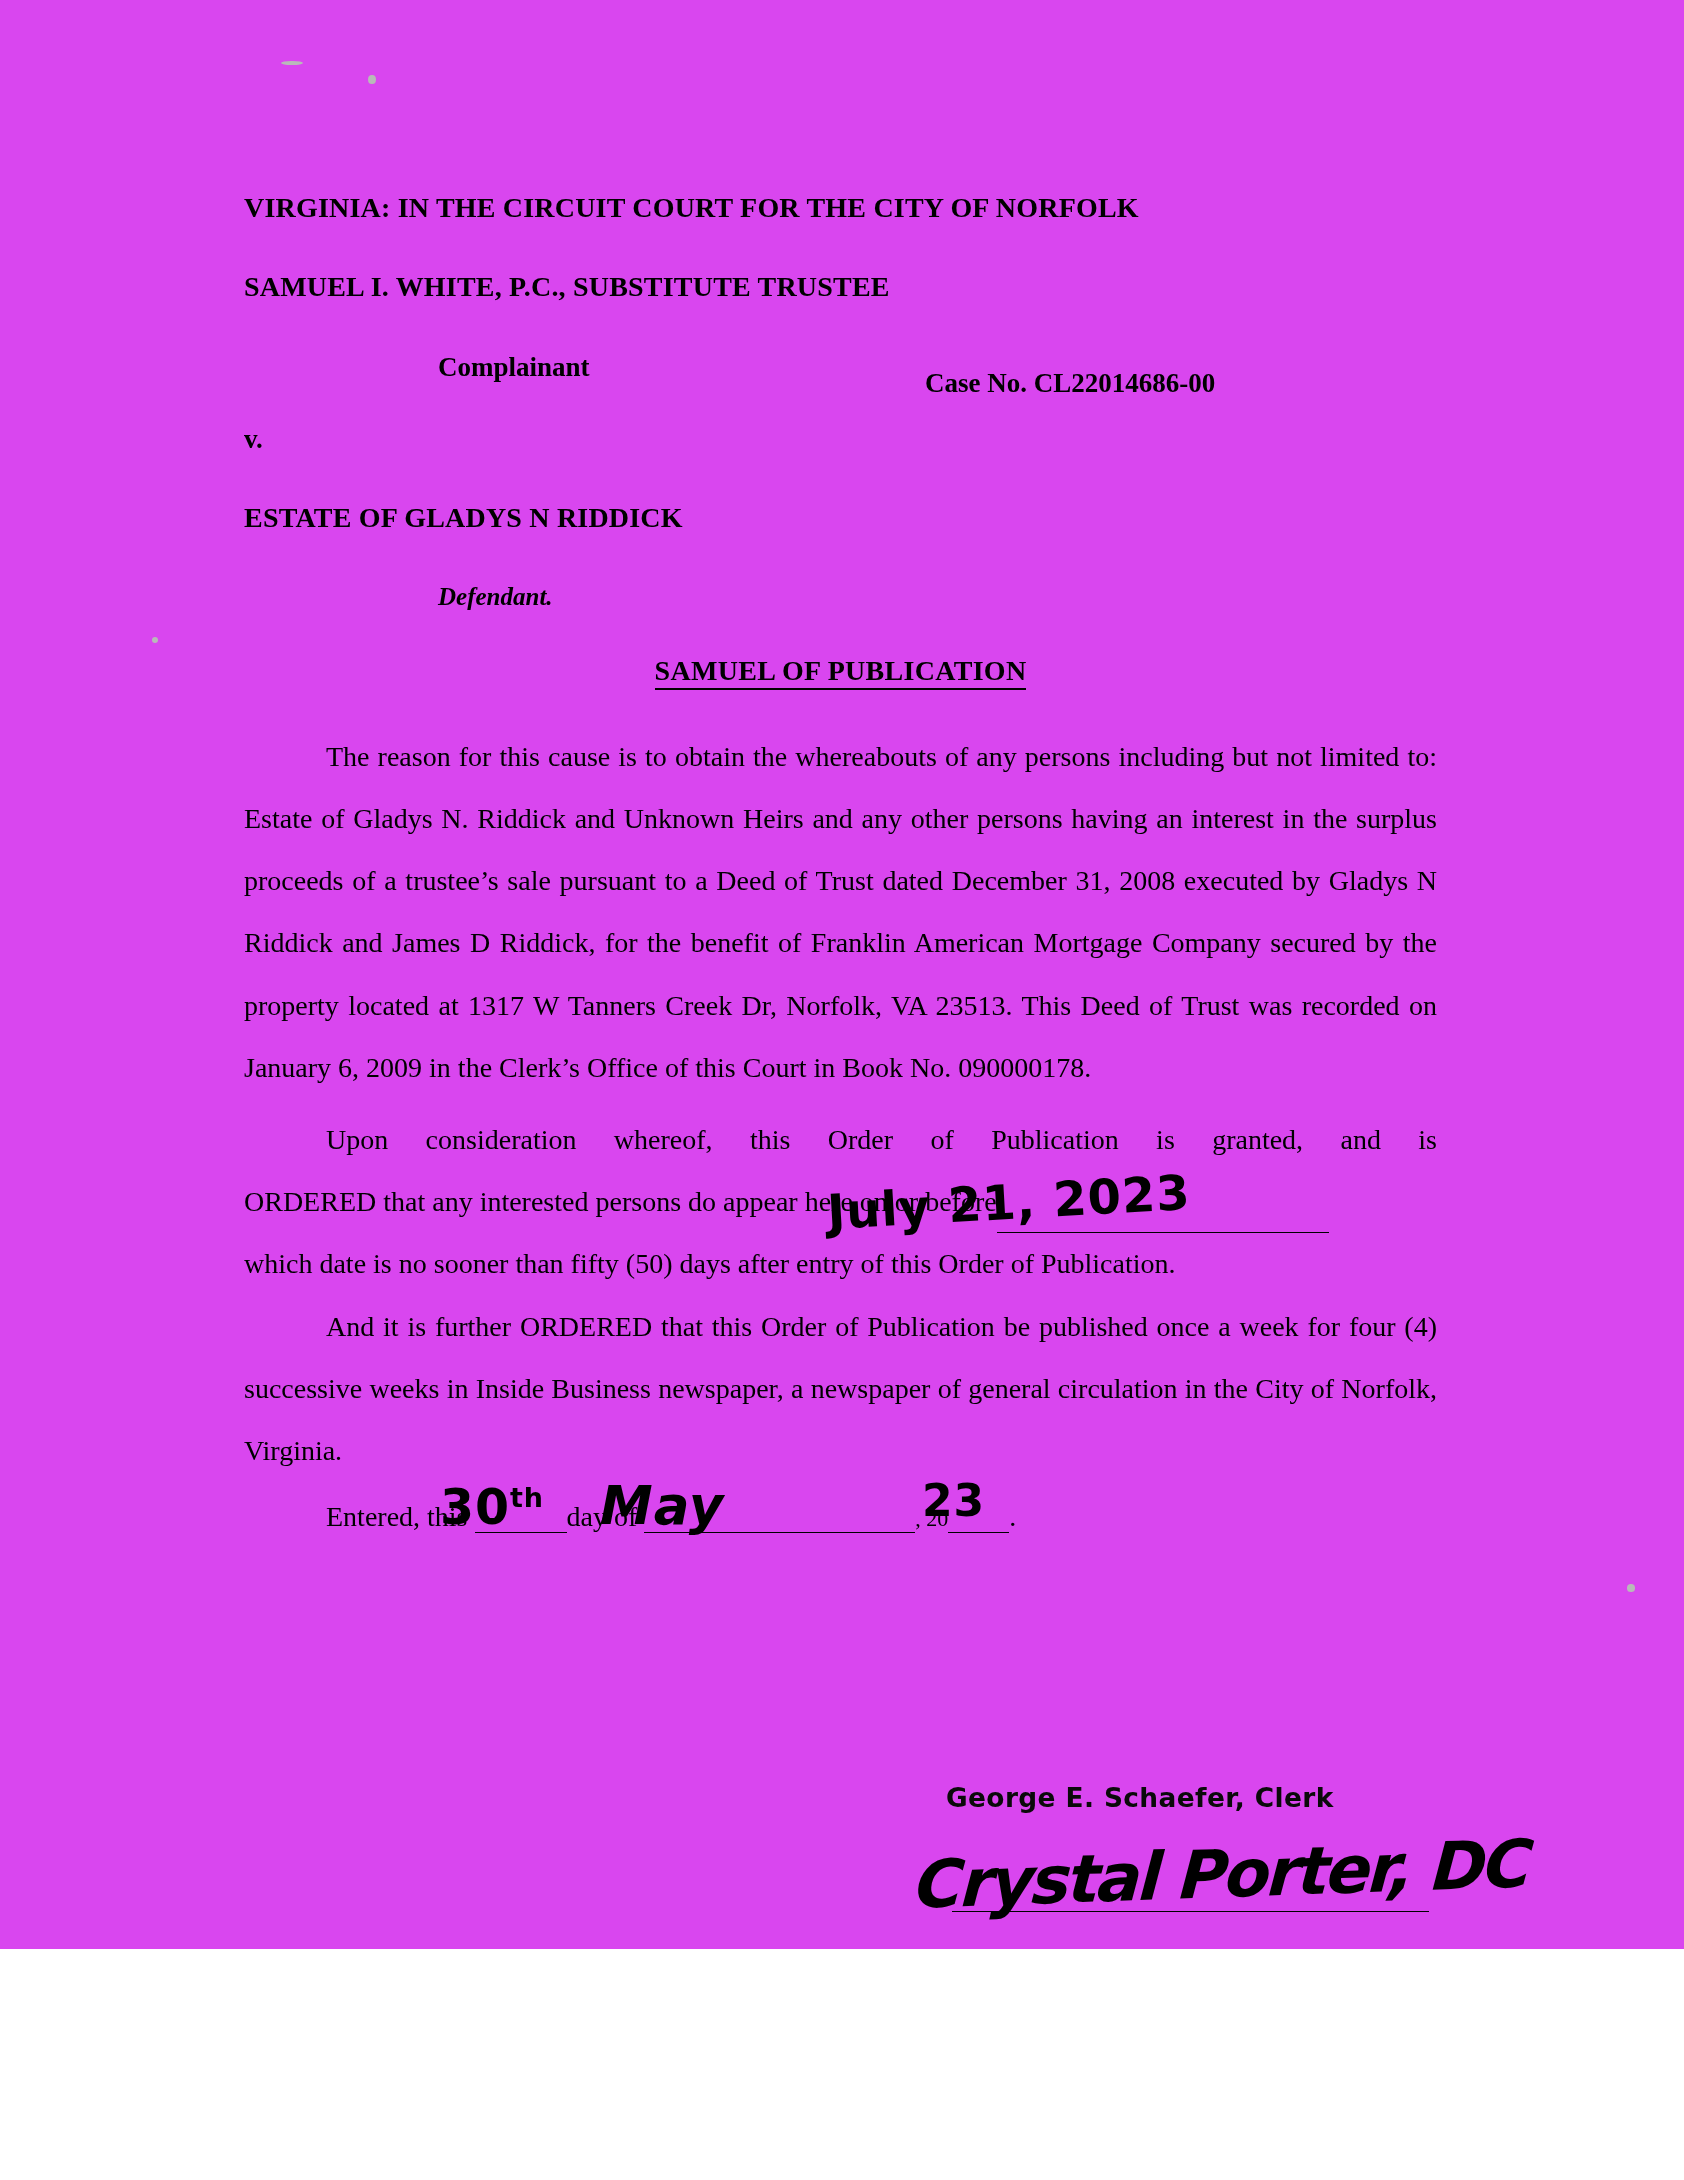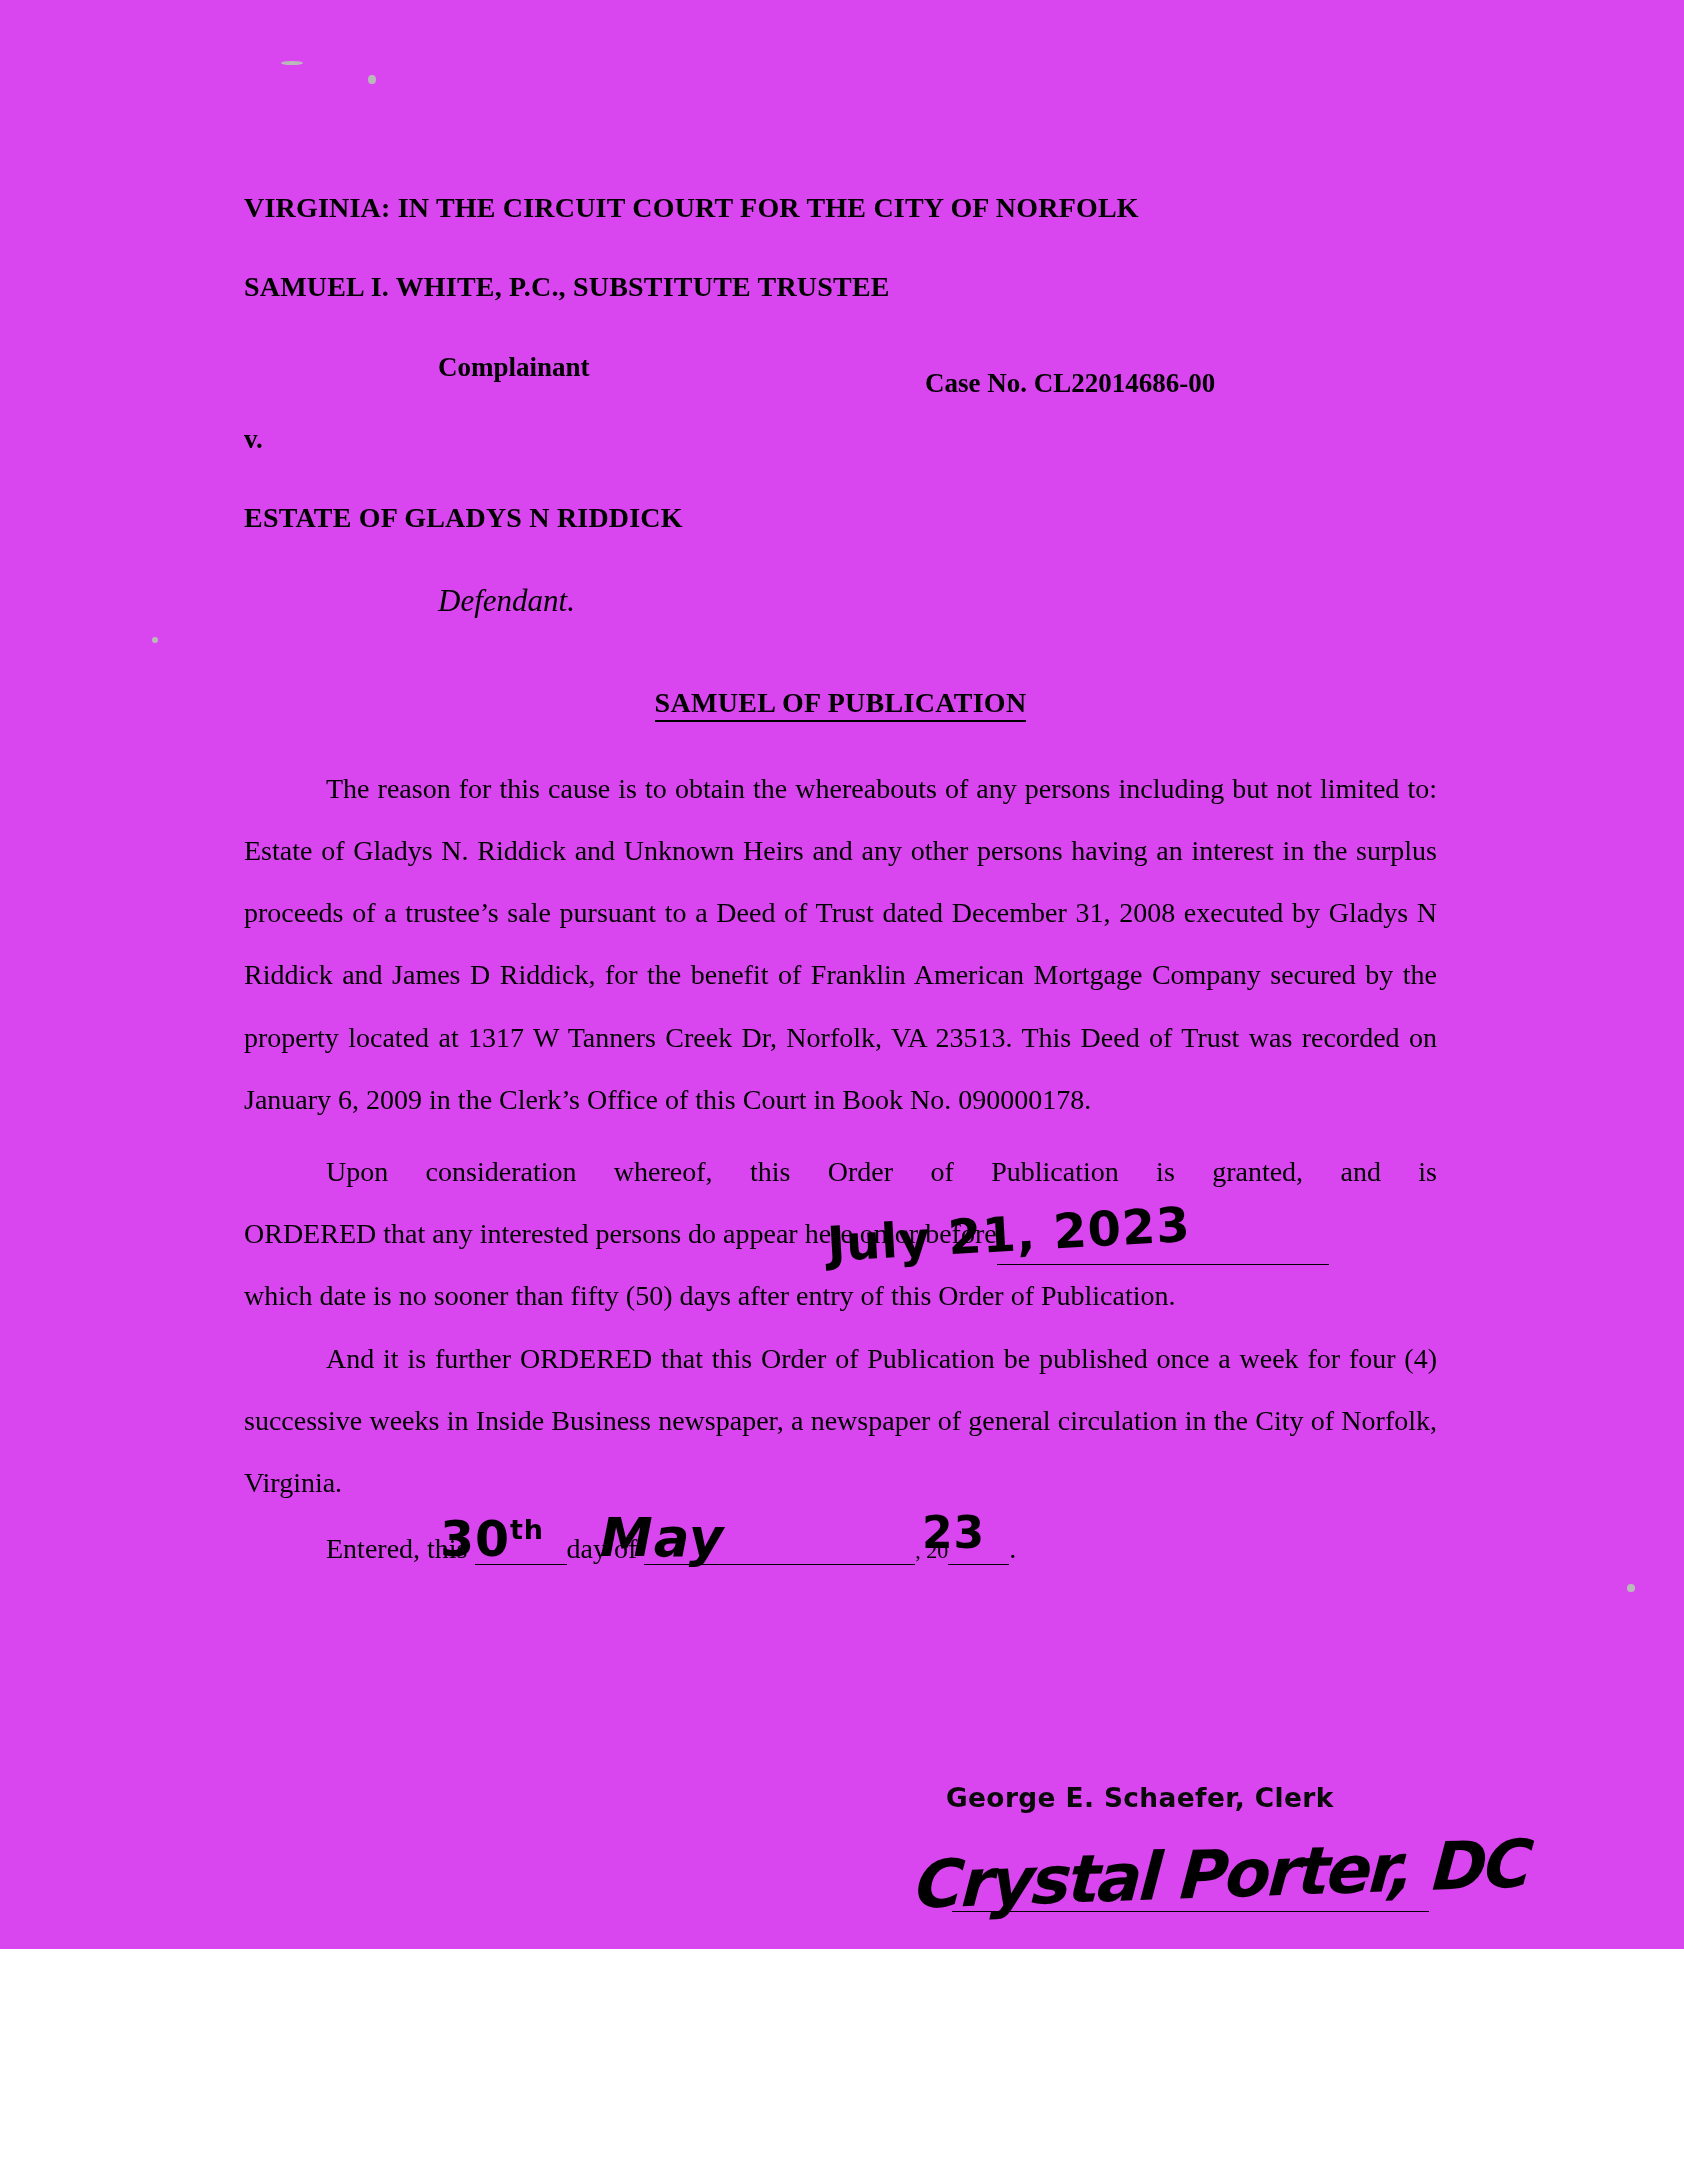--- a/index.html
+++ b/index.html
@@ -63,24 +63,24 @@
   }
 
   .v-line {
     font-size: 27px;
     font-weight: bold;
     margin-bottom: 49px;
   }
 
   .defendant-label {
     margin-left: 194px;
-    font-size: 31px;
-    font-weight: normal;
+    font-size: 25px;
+    font-weight: bold;
     font-style: italic;
-    margin-bottom: 68px;
+    margin-bottom: 44px;
   }
 
   .doc-title {
     text-align: center;
     font-size: 28px;
     font-weight: bold;
     letter-spacing: 0.3px;
     margin-bottom: 39px;
   }
   .doc-title span {

